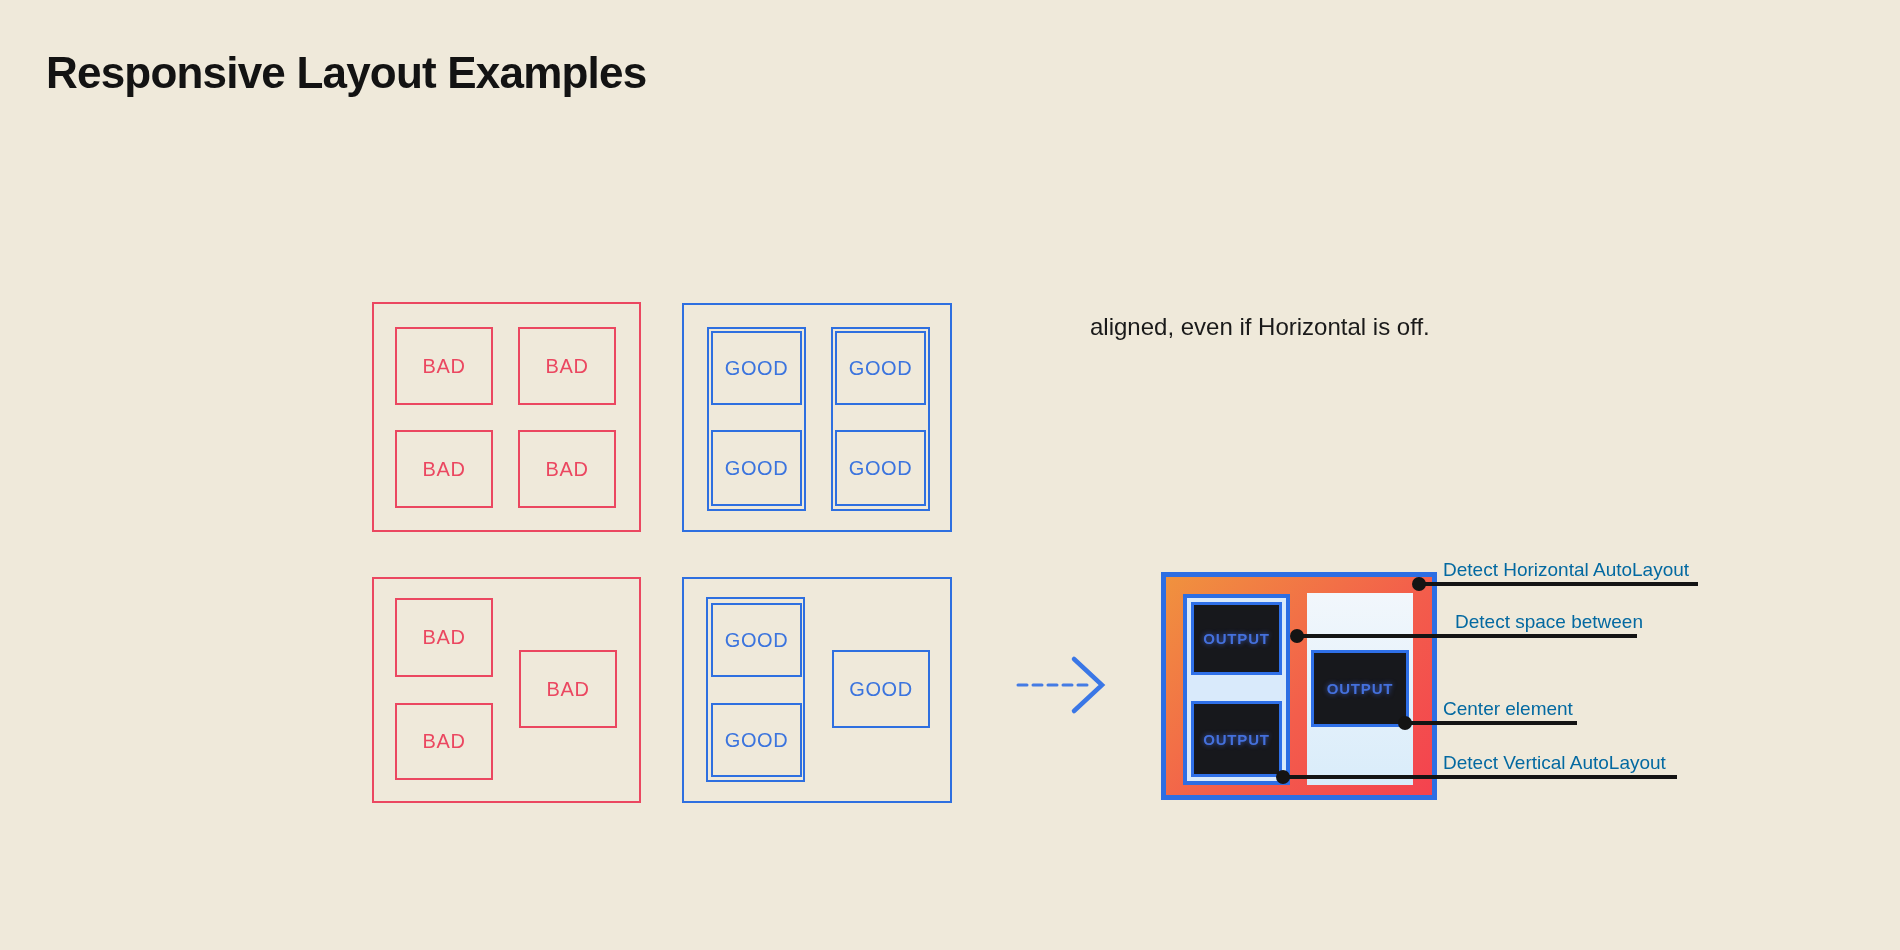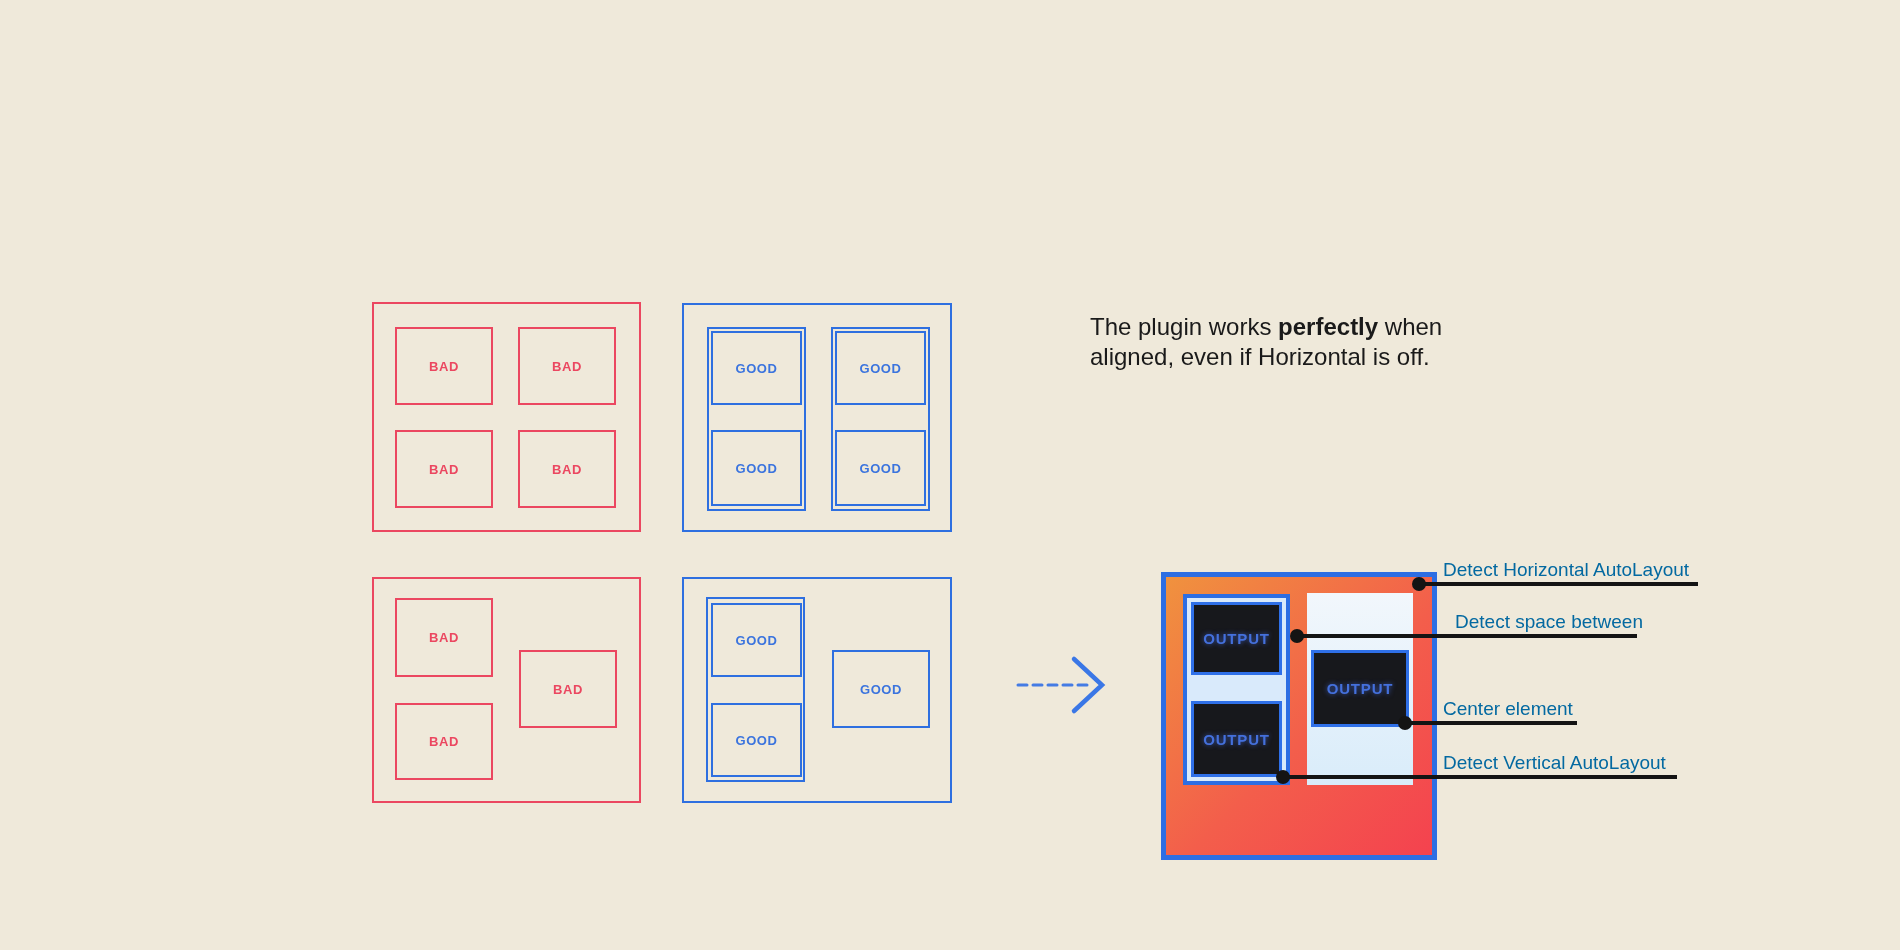--- a/index.html
+++ b/index.html
@@ -30,40 +30,40 @@
   .page-title{
     position:absolute;left:46px;top:48px;
     font-size:44px;font-weight:700;letter-spacing:-0.8px;color:var(--ink);
   }
 
   
   .ex-container{position:absolute;border:2px solid;}
   .ex-box{
     position:absolute;border:2px solid;
     display:flex;align-items:center;justify-content:center;
-    font-size:13px;letter-spacing:0.6px;font-weight:bold;
+    font-size:20px;letter-spacing:0.6px;
   }
   .red{border-color:var(--bad);color:var(--bad);}
   .blue{border-color:var(--good);color:var(--good-text);}
   .wrapper{position:absolute;border:2px solid var(--good);}
 
   
   .desc{
     position:absolute;left:1090px;top:312px;width:470px;
     font-size:24px;line-height:29.5px;color:#1A1A1A;
   }
   .desc .para + .para{margin-top:29px;}
   .desc b{font-weight:700;}
 
   
   .arrow-wrap{position:absolute;left:1012px;top:652px;width:98px;height:66px;}
 
   
   .out-frame{
-    position:absolute;left:1161px;top:572px;width:276px;height:288px;
+    position:absolute;left:1161px;top:572px;width:276px;height:228px;
     border:5px solid var(--frame-blue);
     background:linear-gradient(135deg,#F0923E 0%,#F35E4B 55%,#F4424F 100%);
   }
   .out-group{
     position:absolute;left:17px;top:17px;width:107px;height:191px;
     border:4px solid var(--frame-blue);
     background:var(--group-fill);
   }
   .out-panel{
     position:absolute;left:141px;top:16px;width:106px;height:192px;
@@ -88,20 +88,21 @@
     font-size:19px;color:#0369a1;white-space:nowrap;
   }
   .callout-line{position:absolute;height:4px;background:var(--line);}
   .callout-dot{position:absolute;width:14px;height:14px;border-radius:50%;background:var(--line);}
 </style>
 </head>
 <body>
 
 <div class="canvas">
 
+  <h1 class="page-title">Responsive Layout Examples</h1>
 
   <div class="ex-container red" style="left:372px;top:302px;width:269px;height:230px;">
     <div class="ex-box red" style="left:21px;top:23px;width:98px;height:78px;">BAD</div>
     <div class="ex-box red" style="left:144px;top:23px;width:98px;height:78px;">BAD</div>
     <div class="ex-box red" style="left:21px;top:126px;width:98px;height:78px;">BAD</div>
     <div class="ex-box red" style="left:144px;top:126px;width:98px;height:78px;">BAD</div>
   </div>
 
   <div class="ex-container blue" style="left:682px;top:303px;width:270px;height:229px;">
     <div class="wrapper" style="left:23px;top:22px;width:99px;height:184px;">
@@ -123,21 +124,20 @@
   <div class="ex-container blue" style="left:682px;top:577px;width:270px;height:226px;">
     <div class="wrapper" style="left:22px;top:18px;width:99px;height:185px;">
       <div class="ex-box blue" style="left:3px;top:4px;width:91px;height:74px;">GOOD</div>
       <div class="ex-box blue" style="left:3px;top:104px;width:91px;height:74px;">GOOD</div>
     </div>
     <div class="ex-box blue" style="left:148px;top:71px;width:98px;height:78px;">GOOD</div>
   </div>
 
   <div class="desc">
     <div class="para">
-      <div><span>The plugin works </span><b>perfectly</b><span> when</span></div>
       <div>aligned, even if Horizontal is off.</div>
     </div>
   </div>
 
   <div class="arrow-wrap">
     <svg width="98" height="66" viewBox="0 0 98 66">
       <line x1="6" y1="33" x2="76" y2="33" stroke="#447BE4" stroke-width="3" stroke-dasharray="9 6" stroke-linecap="round"></line>
       <polyline points="62,7 90,33 62,59" fill="none" stroke="#3A77E6" stroke-width="4.5" stroke-linecap="round" stroke-linejoin="miter"></polyline>
     </svg>
   </div>

